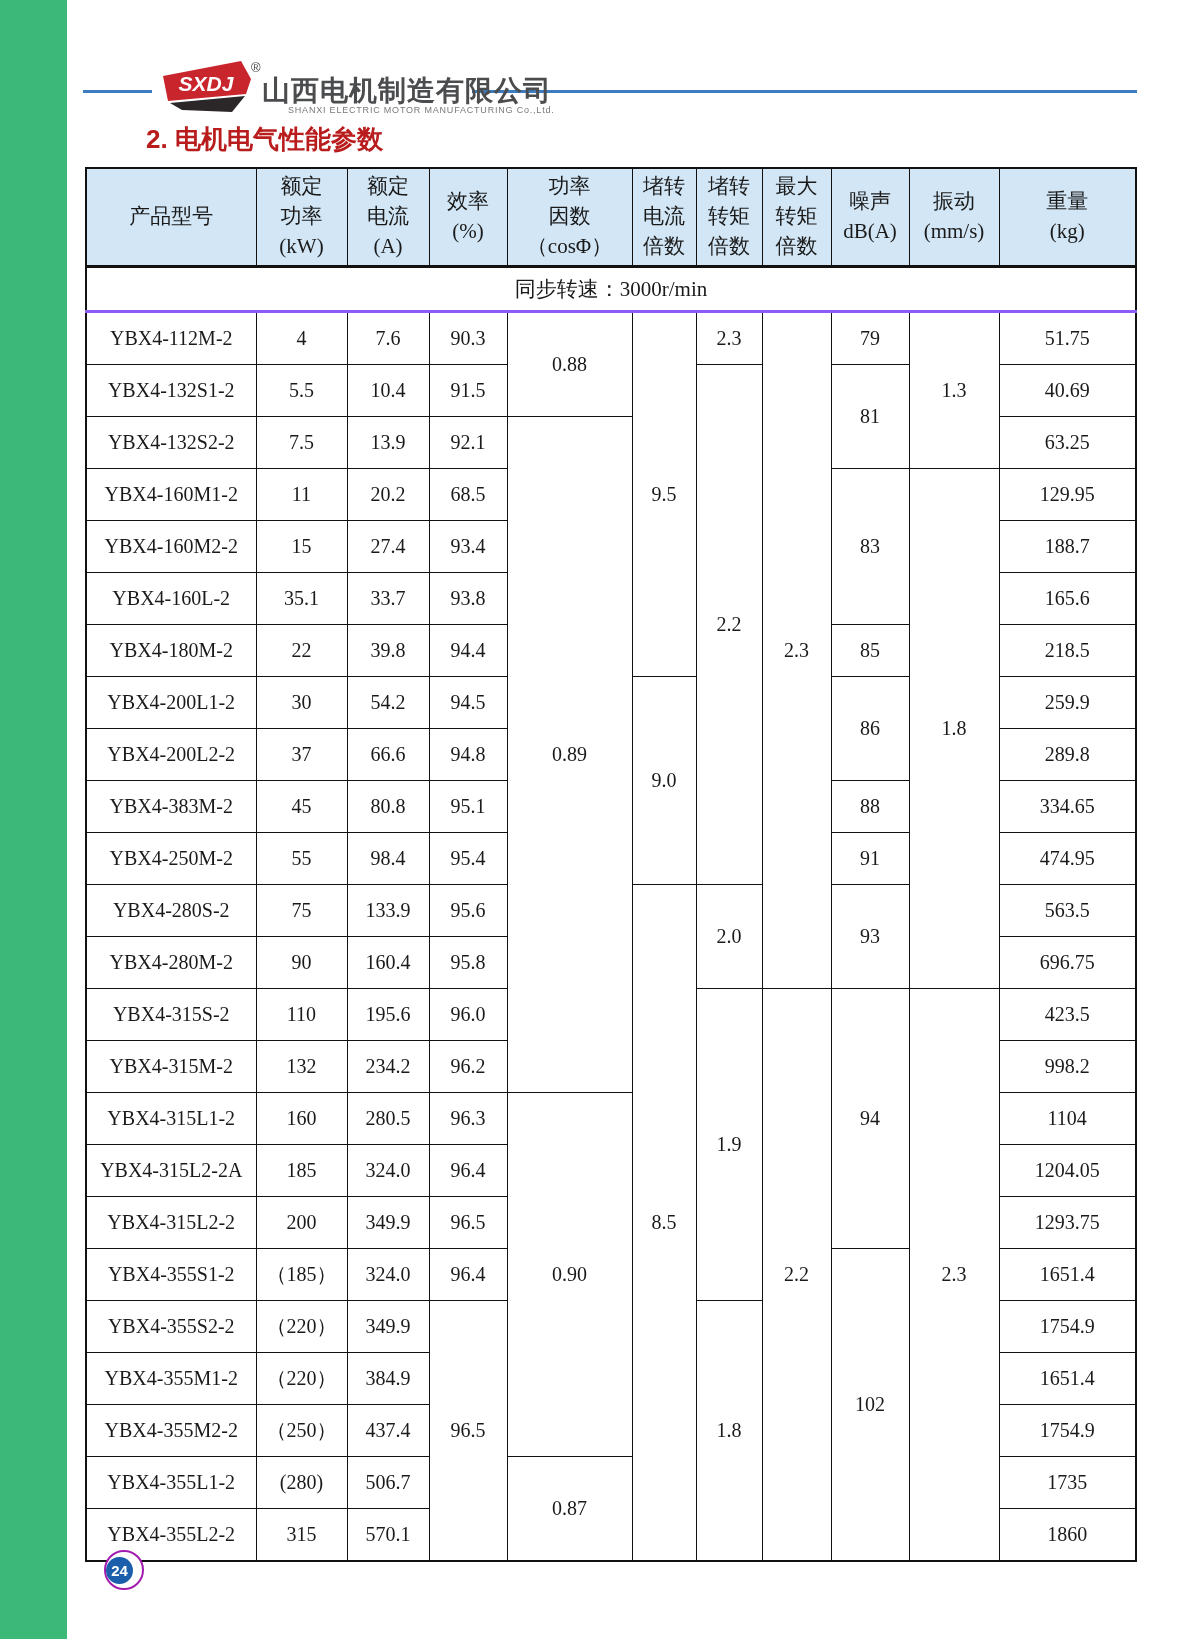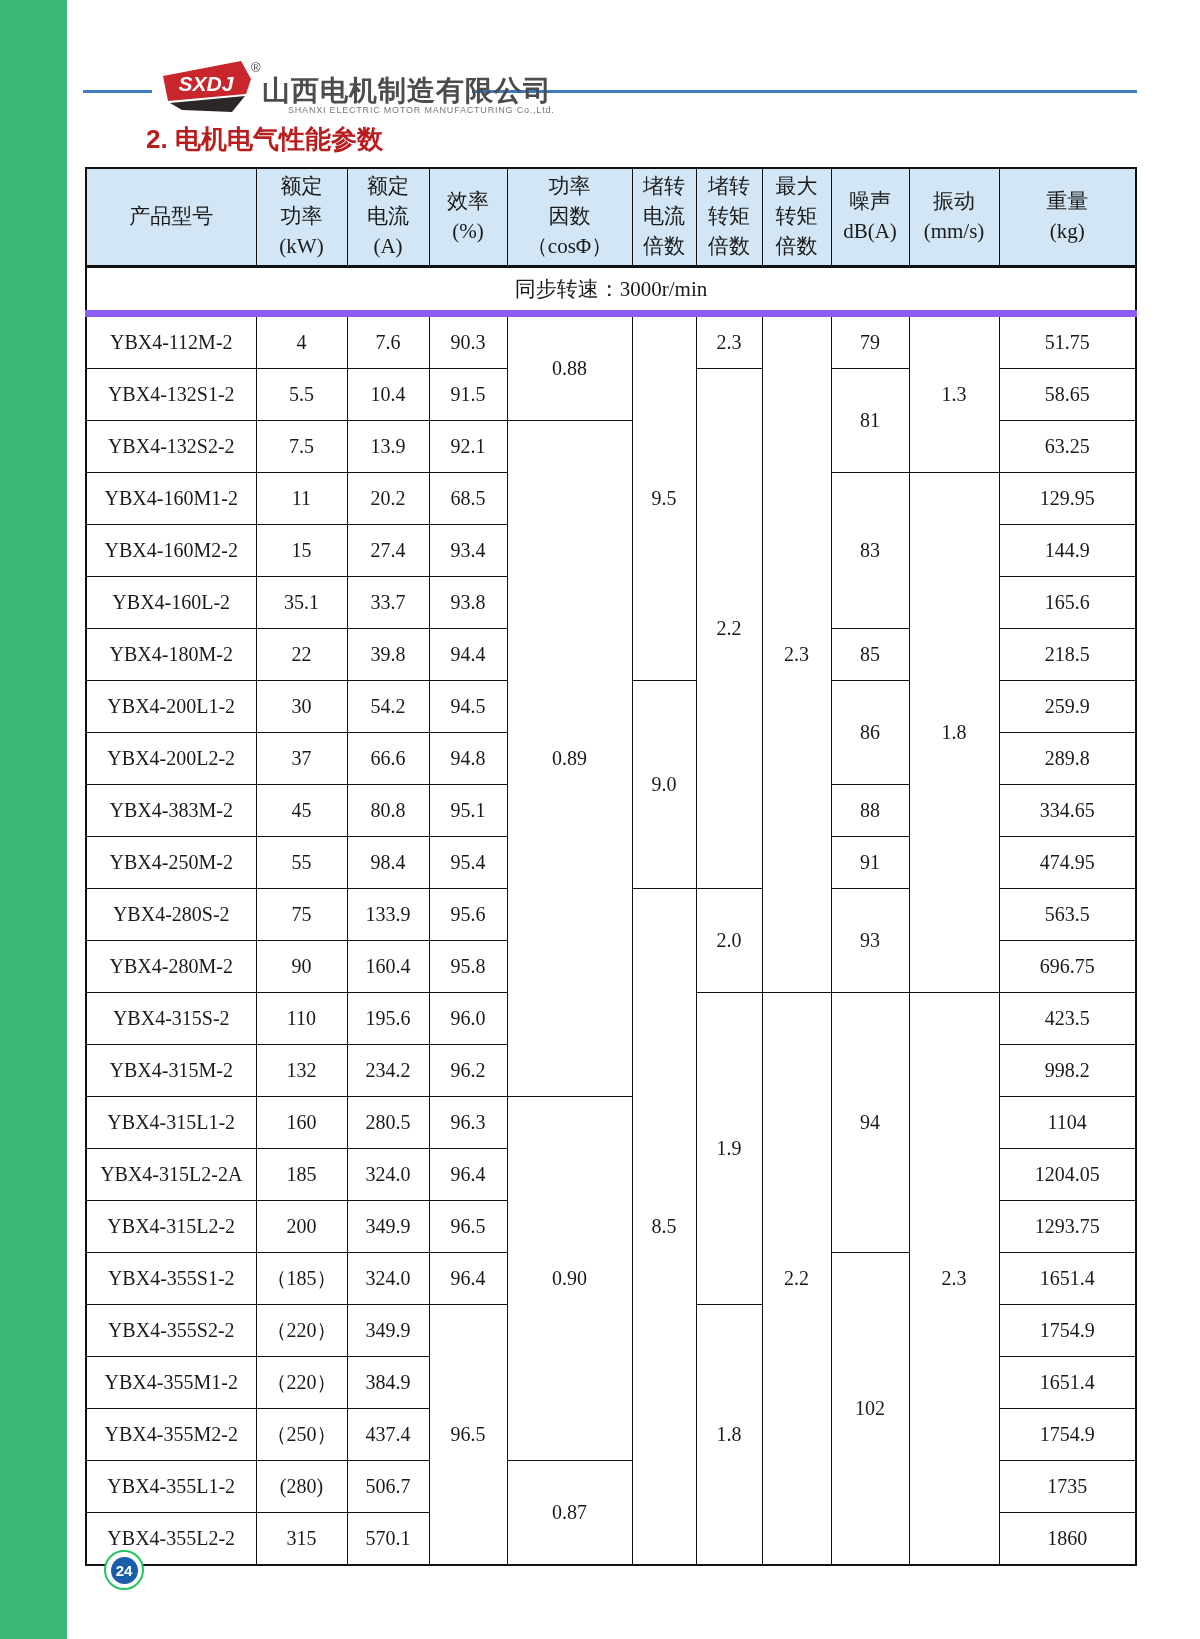--- a/index.html
+++ b/index.html
@@ -48,27 +48,27 @@
     padding:0 2px; overflow:hidden;
   }
   .params thead th {
     background:#d2e6f5;
     height:96px;
     font-size:21px; font-weight:normal; line-height:1.42;
     border-bottom:3px solid #111;
   }
   .params .group-row td {
     height:42px; font-size:21px;
-    border-bottom:7px solid #8b5cf6;
+    border-bottom:3px solid #8b5cf6;
   }
   .params tbody td { height:51px; font-size:20px; }
   .page-badge {
     position:absolute; left:104px; top:1550px; width:36px; height:36px;
-    border:2px solid #22c55e; border-radius:50%;
-    display:flex; align-items:center; justify-content:center;
+    border:2px solid #a21caf; border-radius:50%;
+    display:flex; align-items:center; 
     background:#fff;
   }
   .page-badge-inner {
     width:27px; height:27px; border-radius:50%; background:#1b5eab;
     color:#fff; display:flex; align-items:center; justify-content:center;
     font-family:"Liberation Sans",sans-serif; font-size:15px; font-weight:bold;
   }
 </style>
 </head>
 <body>
@@ -135,21 +135,21 @@
         <td rowspan="3">1.3</td>
         <td>51.75</td>
       </tr>
       <tr>
         <td>YBX4-132S1-2</td>
         <td>5.5</td>
         <td>10.4</td>
         <td>91.5</td>
         <td rowspan="10">2.2</td>
         <td rowspan="2">81</td>
-        <td>58.65</td>
+        <td>40.69</td>
       </tr>
       <tr>
         <td>YBX4-132S2-2</td>
         <td>7.5</td>
         <td>13.9</td>
         <td>92.1</td>
         <td rowspan="13">0.89</td>
         <td>63.25</td>
       </tr>
       <tr>
@@ -159,21 +159,21 @@
         <td>68.5</td>
         <td rowspan="3">83</td>
         <td rowspan="10">1.8</td>
         <td>129.95</td>
       </tr>
       <tr>
         <td>YBX4-160M2-2</td>
         <td>15</td>
         <td>27.4</td>
         <td>93.4</td>
-        <td>144.9</td>
+        <td>188.7</td>
       </tr>
       <tr>
         <td>YBX4-160L-2</td>
         <td>35.1</td>
         <td>33.7</td>
         <td>93.8</td>
         <td>165.6</td>
       </tr>
       <tr>
         <td>YBX4-180M-2</td>

